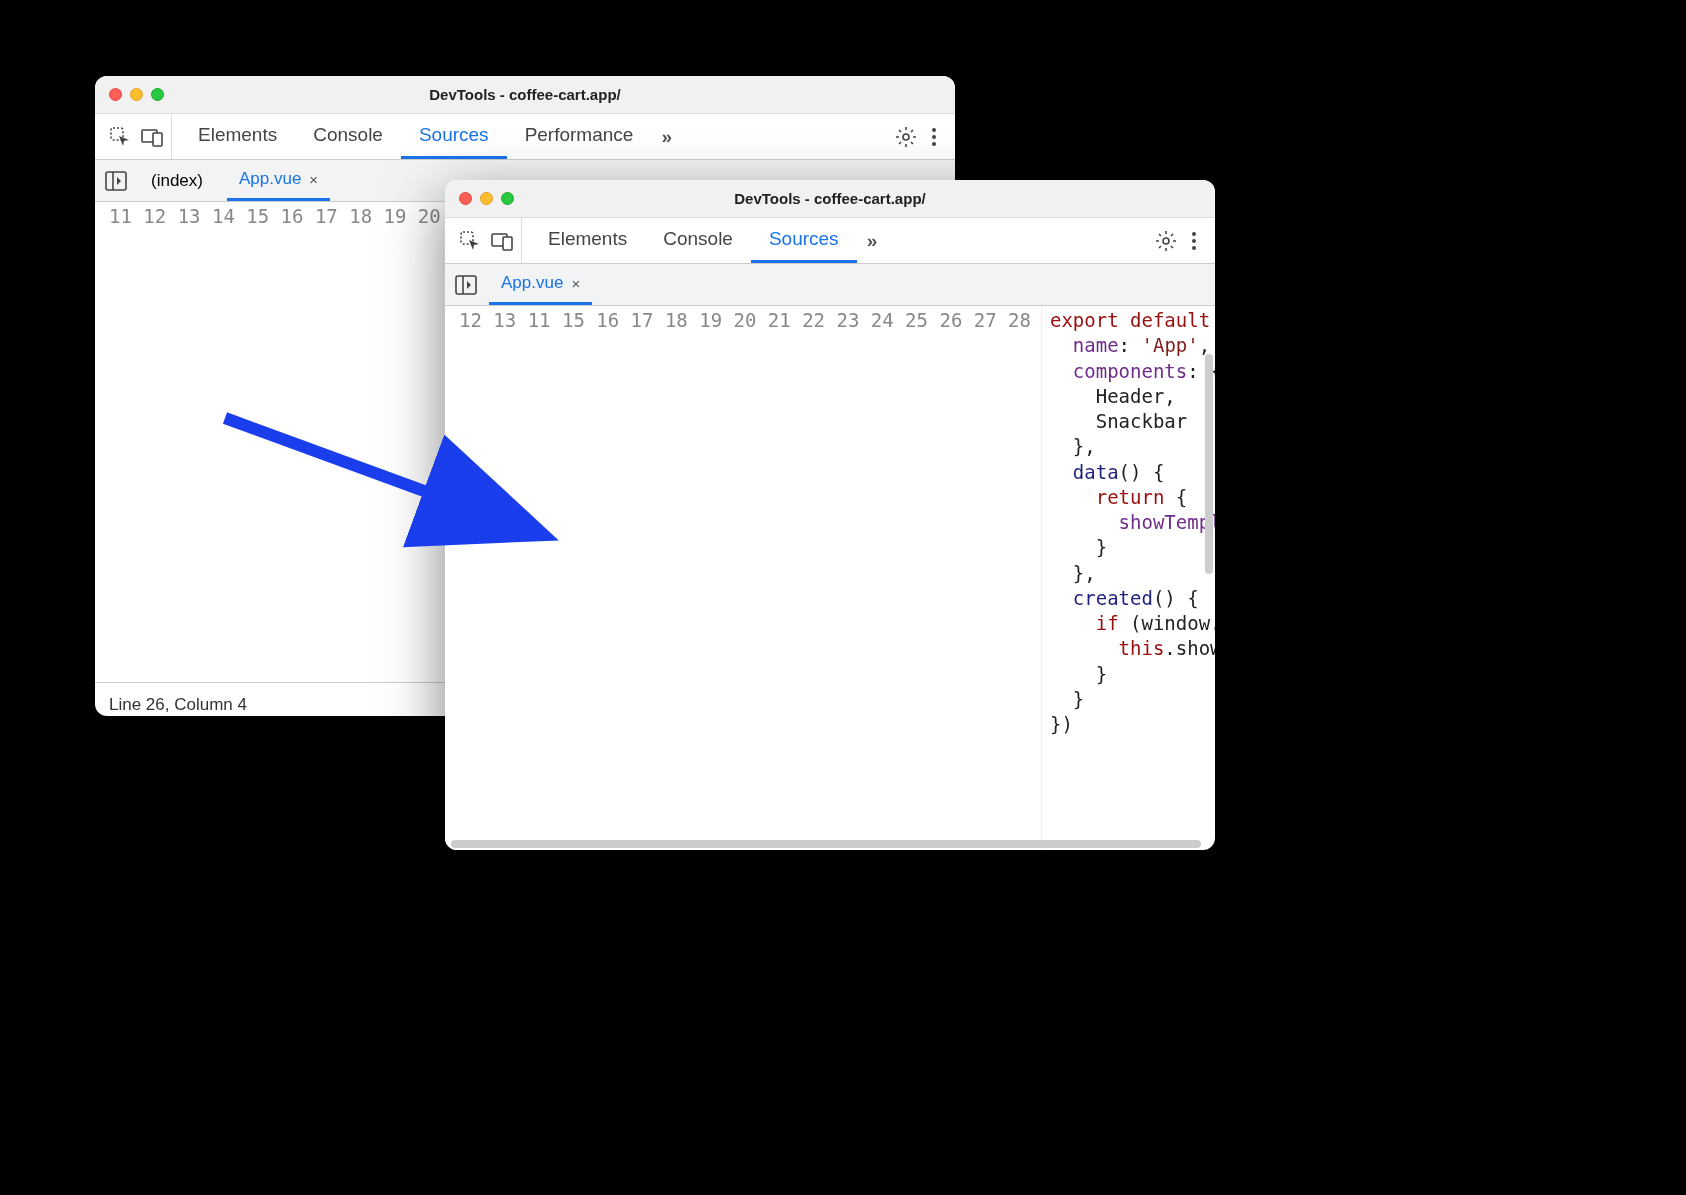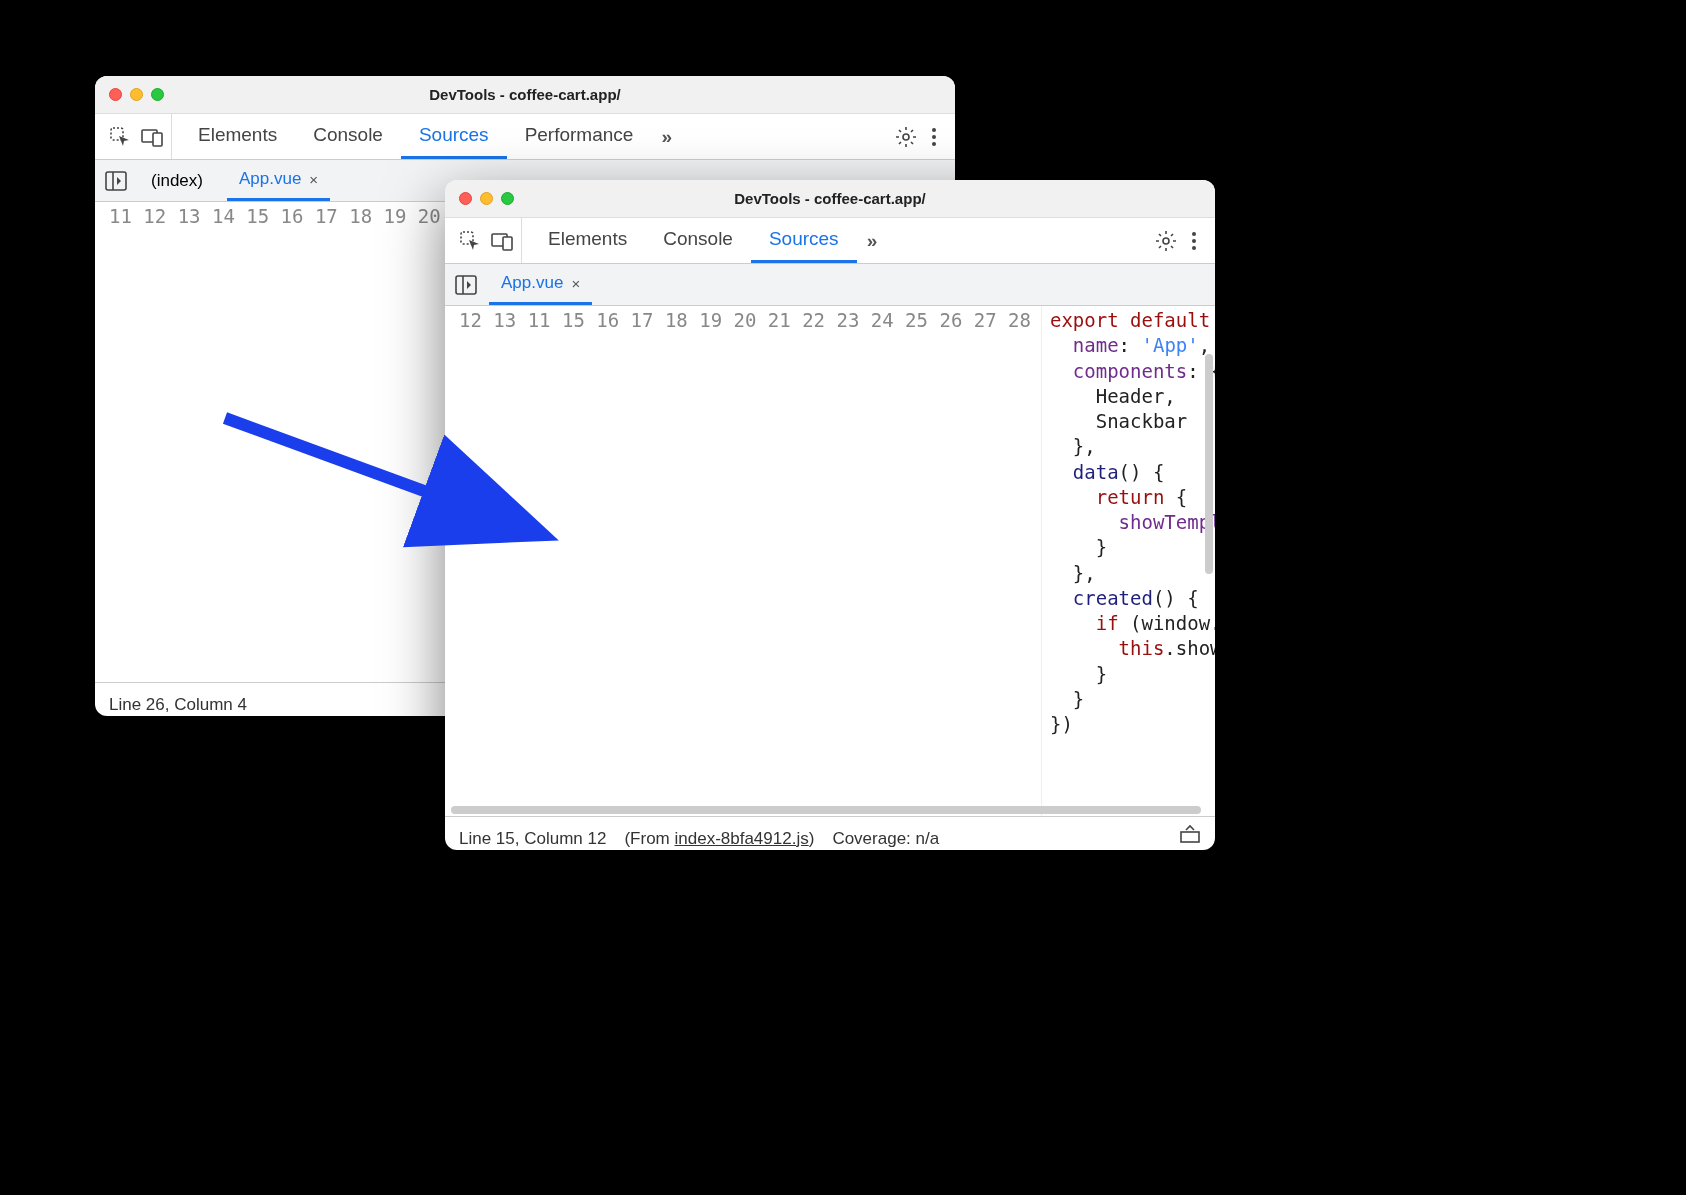--- a/index.html
+++ b/index.html
@@ -126,21 +126,21 @@
   }
   .code {
     padding: 2px 8px;
     white-space: pre;
     color: #222;
     flex: 1;
     overflow: hidden;
   }
   .tok-key   { color: #9a0e0e; }  
   .tok-name  { color: #1f1f7c; }  
-  .tok-str   { color: #3b82f6; }
+  .tok-str   { color: #7f1d1d; }
   .tok-prop  { color: #702c8c; }
   .status {
     height: 34px;
     border-top: 1px solid #ccc;
     display: flex;
     align-items: center;
     padding: 0 14px;
     font-size: 17px;
     color: #333;
     gap: 18px;
@@ -379,35 +379,20 @@
     <span class="tok-key">if</span> (window.location.href.()) {
       <span class="tok-key">this</span>.showTemplate = 
     }
   }
 })
 </div>
     <div class="scrollbar-v"></div>
     <div class="scrollbar-h" style="bottom:2px;"></div>
   </div>
 
-  <div class="status">
-    <span class="seg">Line 15, Column 12</span>
-    <span class="seg">
-      <span>(From </span><span class="link">index-8bfa4912.js</span><span>)</span>
-    </span>
-    <span class="seg">Coverage: n/a</span>
-    <span class="right">
-      <span>
-        <svg class="toolbar-icon" width="22" height="20" viewBox="0 0 22 20">
-            <rect x="2" y="8" width="18" height="10"></rect>
-            <path d="M7 6 L11 2 L15 6"></path>
-          </svg>
-      </span>
-    </span>
-  </div>
 </div>
 
 <svg class="arrow" style="left:215px; top:408px;" width="350" height="180">
   <defs>
     <marker id="ah" markerWidth="14" markerHeight="14" refX="9" refY="5" orient="auto">
       <path d="M0,0 L12,5 L0,10 Z" fill="#1a3eeb"></path>
     </marker>
   </defs>
   <line x1="10" y1="10" x2="310" y2="120" stroke="#1a3eeb" stroke-width="12" marker-end="url(#ah)"></line>
 </svg>

